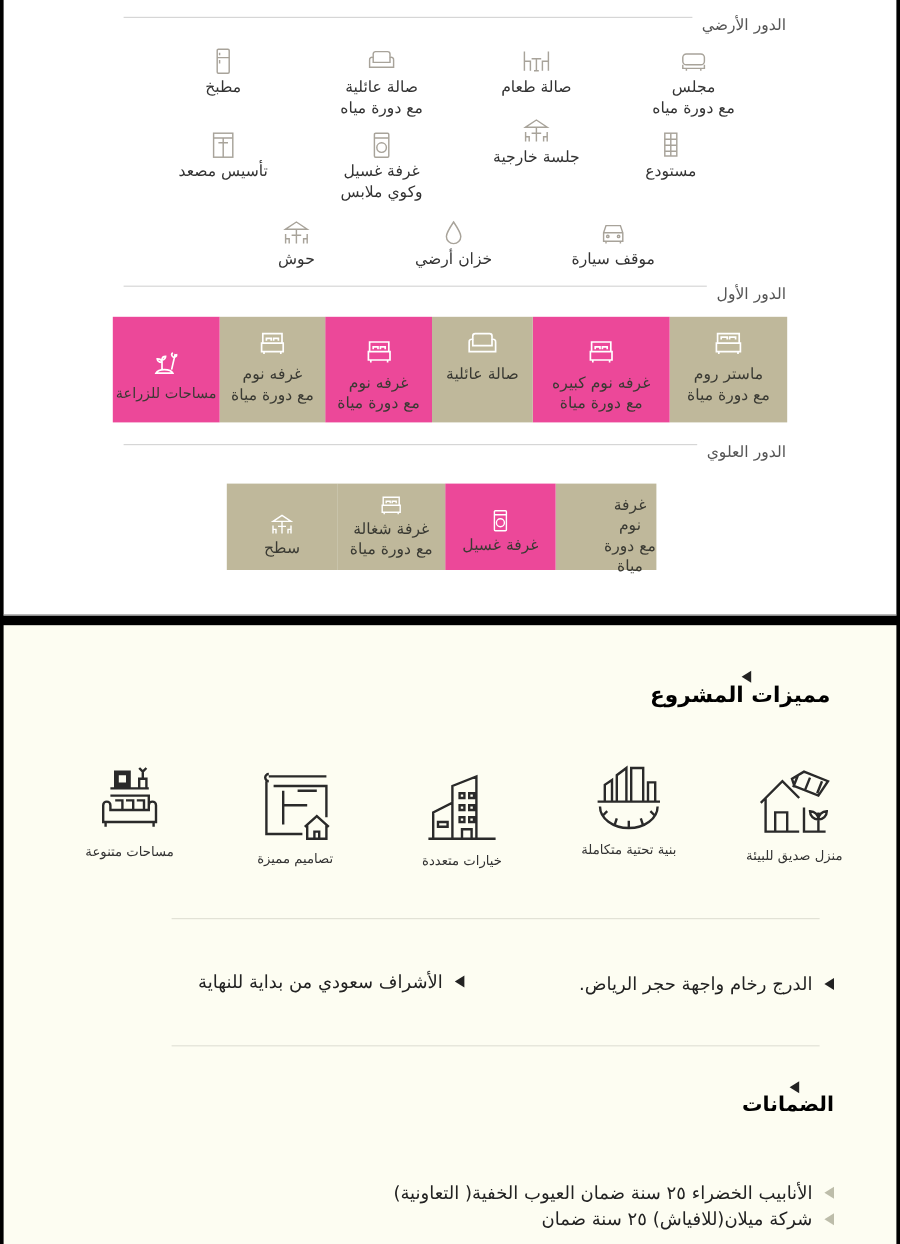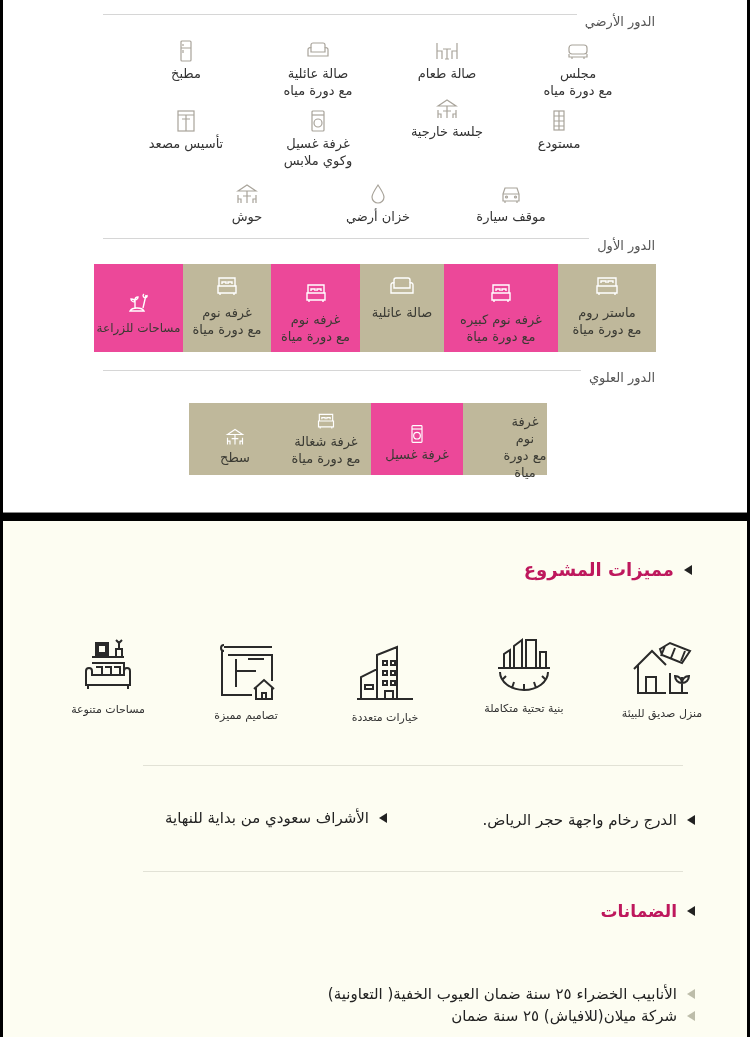--- a/index.html
+++ b/index.html
@@ -33,21 +33,21 @@
     display: flex; flex-direction: column; align-items: center; justify-content: flex-start;
     padding-top: 10px; text-align: center; direction: rtl;
   }
   .tile.dark { background: #bfb89b; }
   .tile.light { background: #ec4899; justify-content: center; }
   .tile svg { width: 26px; height: 24px; stroke: #ffffff; fill: none; stroke-width: 1.4; }
   .tile .t { font-size: 13px; color: #3a3a33; line-height: 17px; margin-top: 6px; }
 
   .sec-title {
     position: absolute; direction: rtl; display: flex; align-items: center;
-    font-size: 18px; font-weight: bold; color: #be185d;
+    font-size: 18px; font-weight: bold; color: #000000; flex-direction: column;
   }
   .tri { display: inline-block; width: 0; height: 0; border-top: 5px solid transparent;
          border-bottom: 5px solid transparent; border-right: 8px solid #222; margin-left: 10px; }
   .tri.grey { border-right-color: #bdbdaa; }
 
   .feat {
     position: absolute; width: 110px; text-align: center; direction: rtl;
     display: flex; flex-direction: column; align-items: center;
   }
   .feat svg { width: 64px; height: 60px; stroke: #2a2a2a; fill: none; stroke-width: 2; }

